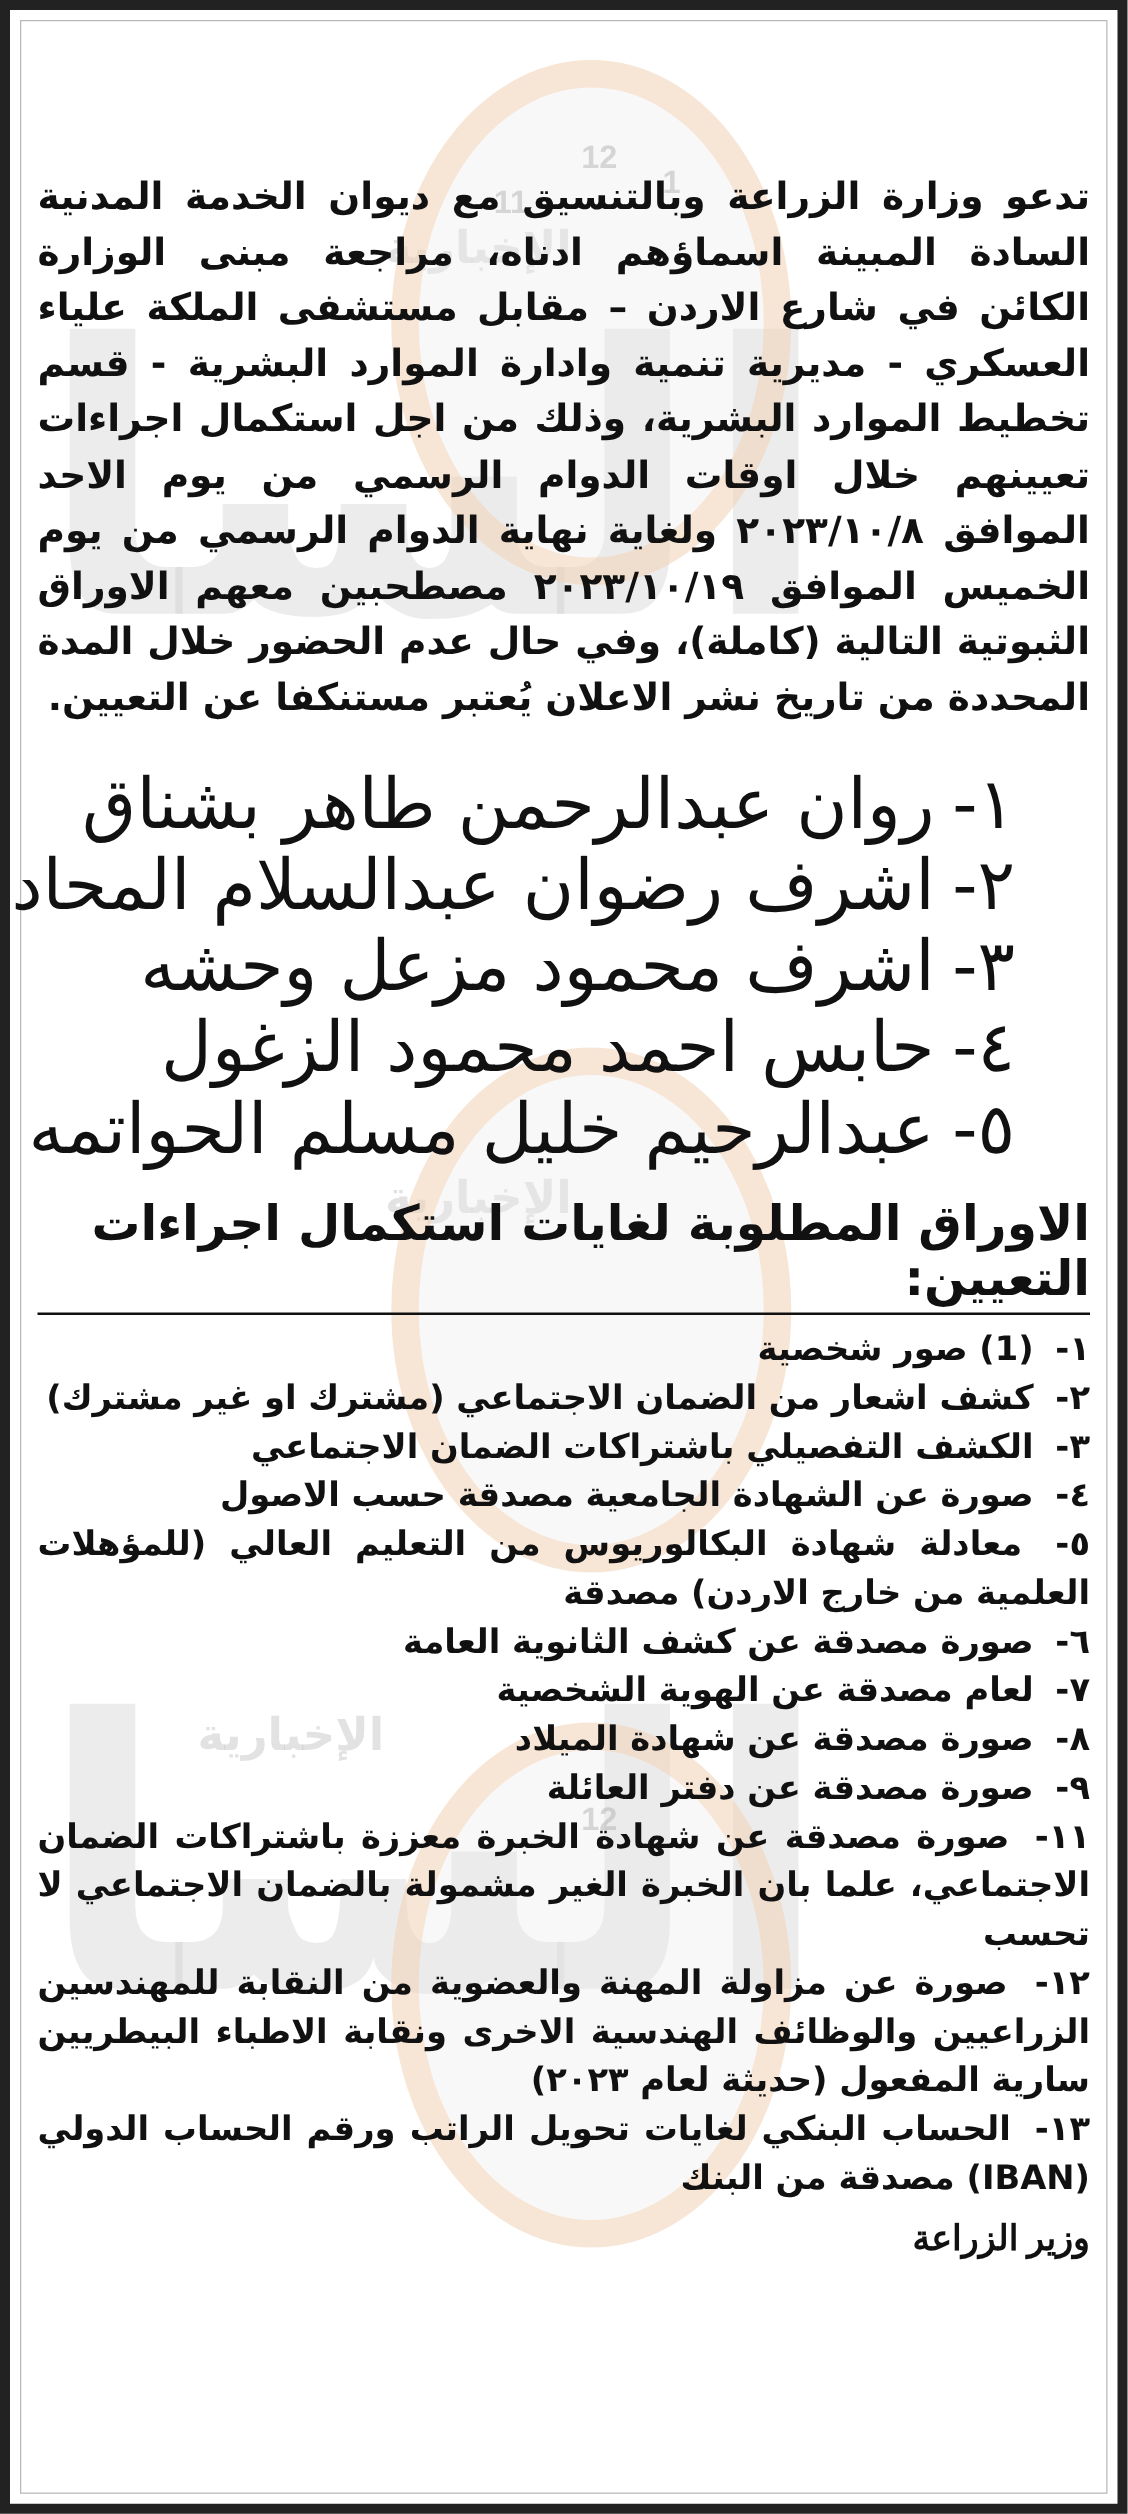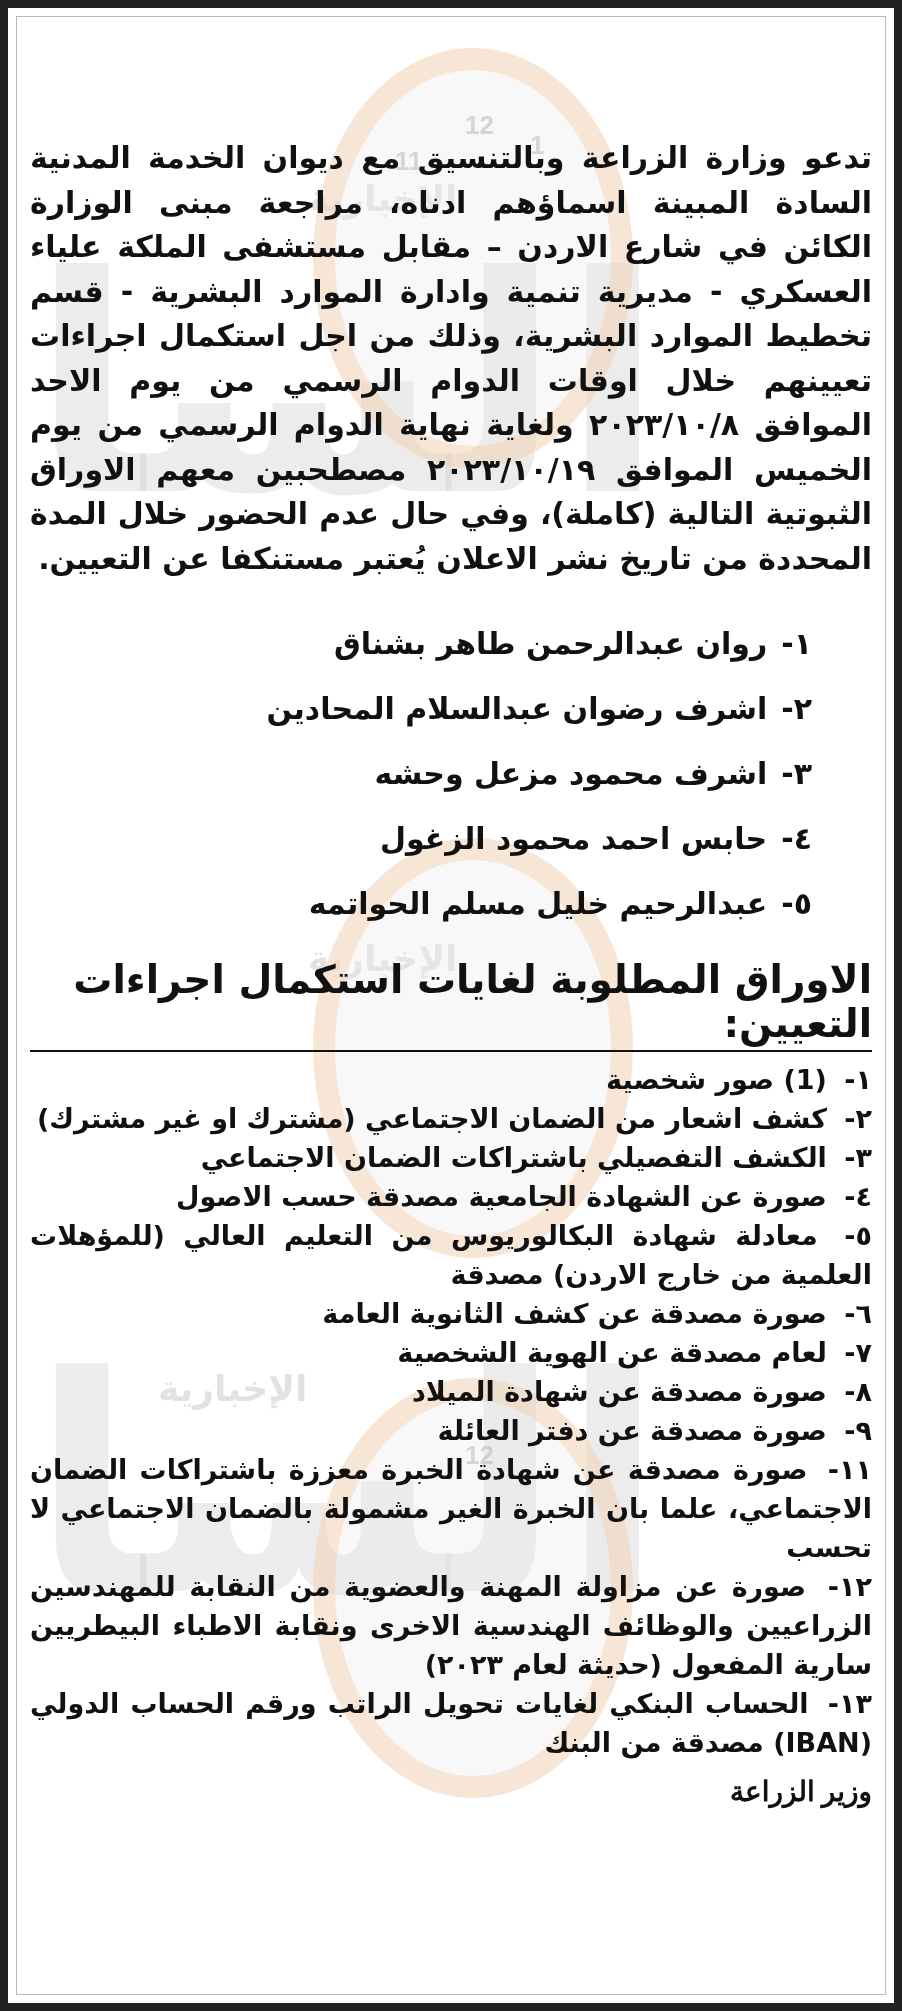--- a/index.html
+++ b/index.html
@@ -36,21 +36,21 @@
     .content {
       position: absolute; left: 22px; right: 22px; top: 128px;
       direction: rtl; font-family: "DejaVu Sans", sans-serif; color: #111111;
     }
     .intro {
       font-weight: bold; font-size: 30px; line-height: 44.5px;
       text-align: justify; text-align-last: right; margin: 0;
     }
     .names { margin: 30px 60px 0 60px; padding: 0; list-style: none; }
     .names li {
-      font-weight: bold; font-size: 30px; line-height: 65px; white-space: nowrap;
+      font-weight: normal; font-size: 56px; line-height: 65px; white-space: nowrap;
     }
     .names .num { display: inline-block; margin-left: 14px; }
     .docs-title {
       font-weight: bold; font-size: 39px; margin-top: 22px; padding-bottom: 4px;
       border-bottom: 2px solid #111; display: block; line-height: 44px;
     }
     .docs { margin: 8px 0 0 0; padding: 0; list-style: none; }
     .docs li {
       font-weight: bold; font-size: 27px; line-height: 39px;
       text-align: justify; text-align-last: right;

